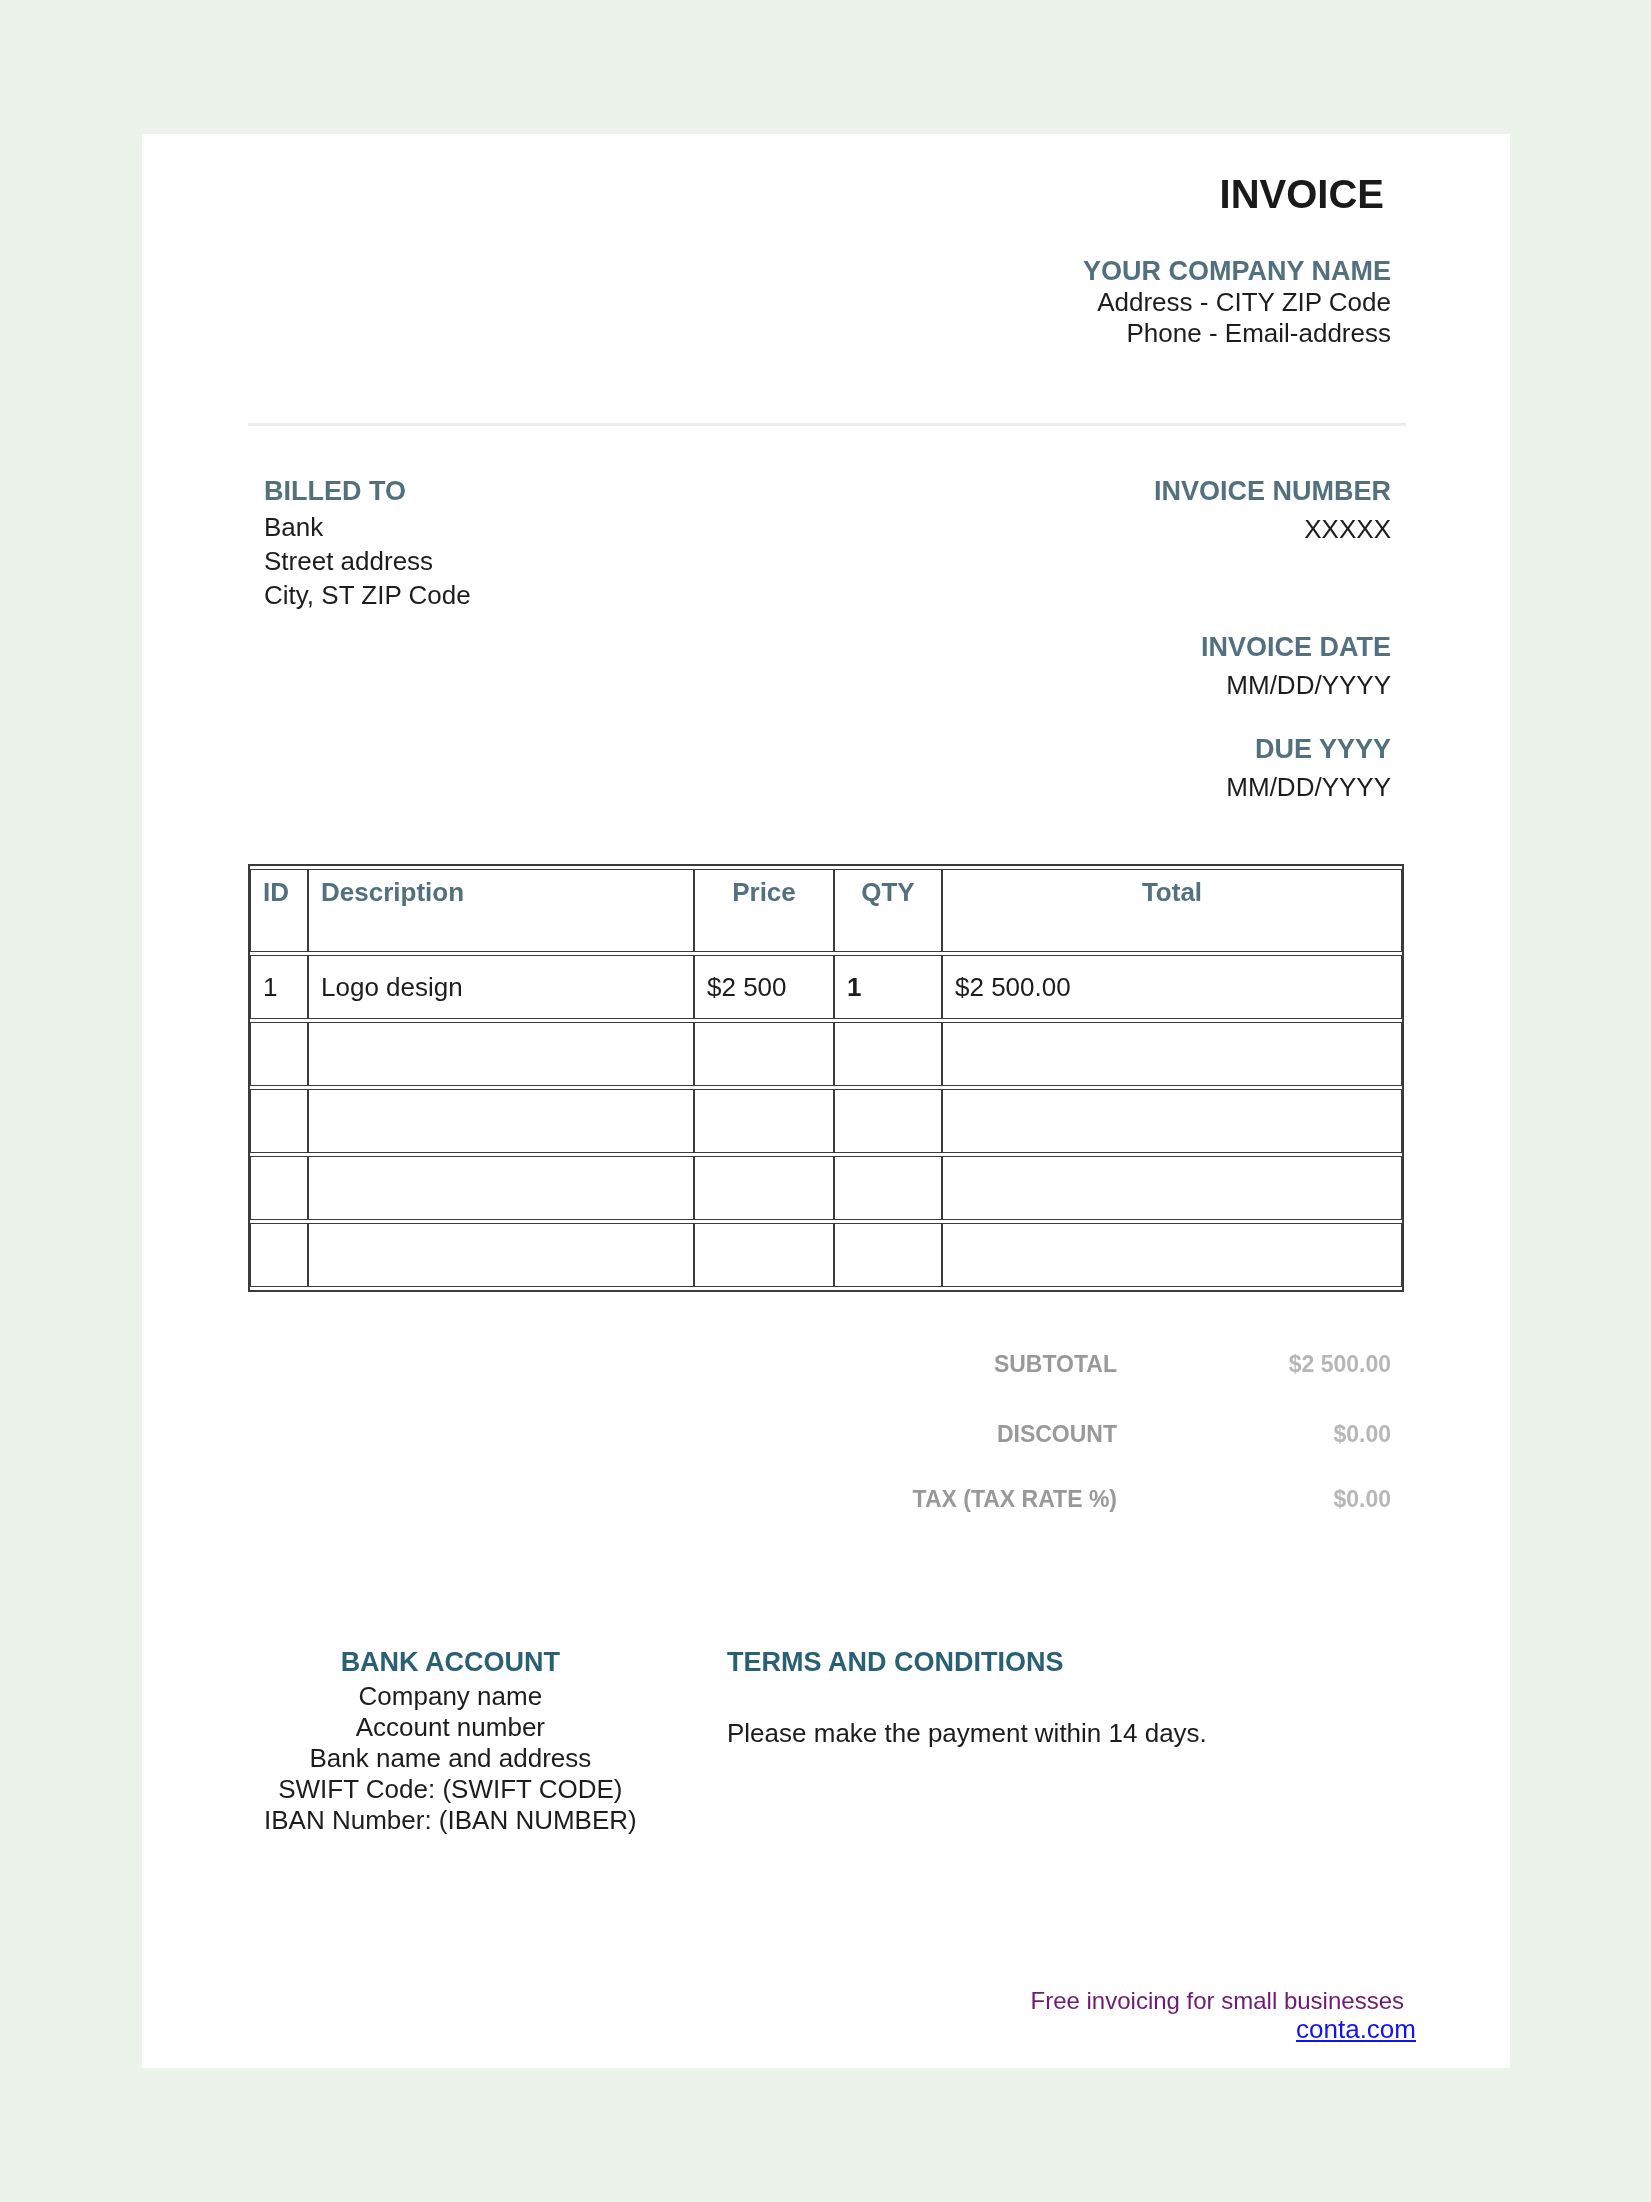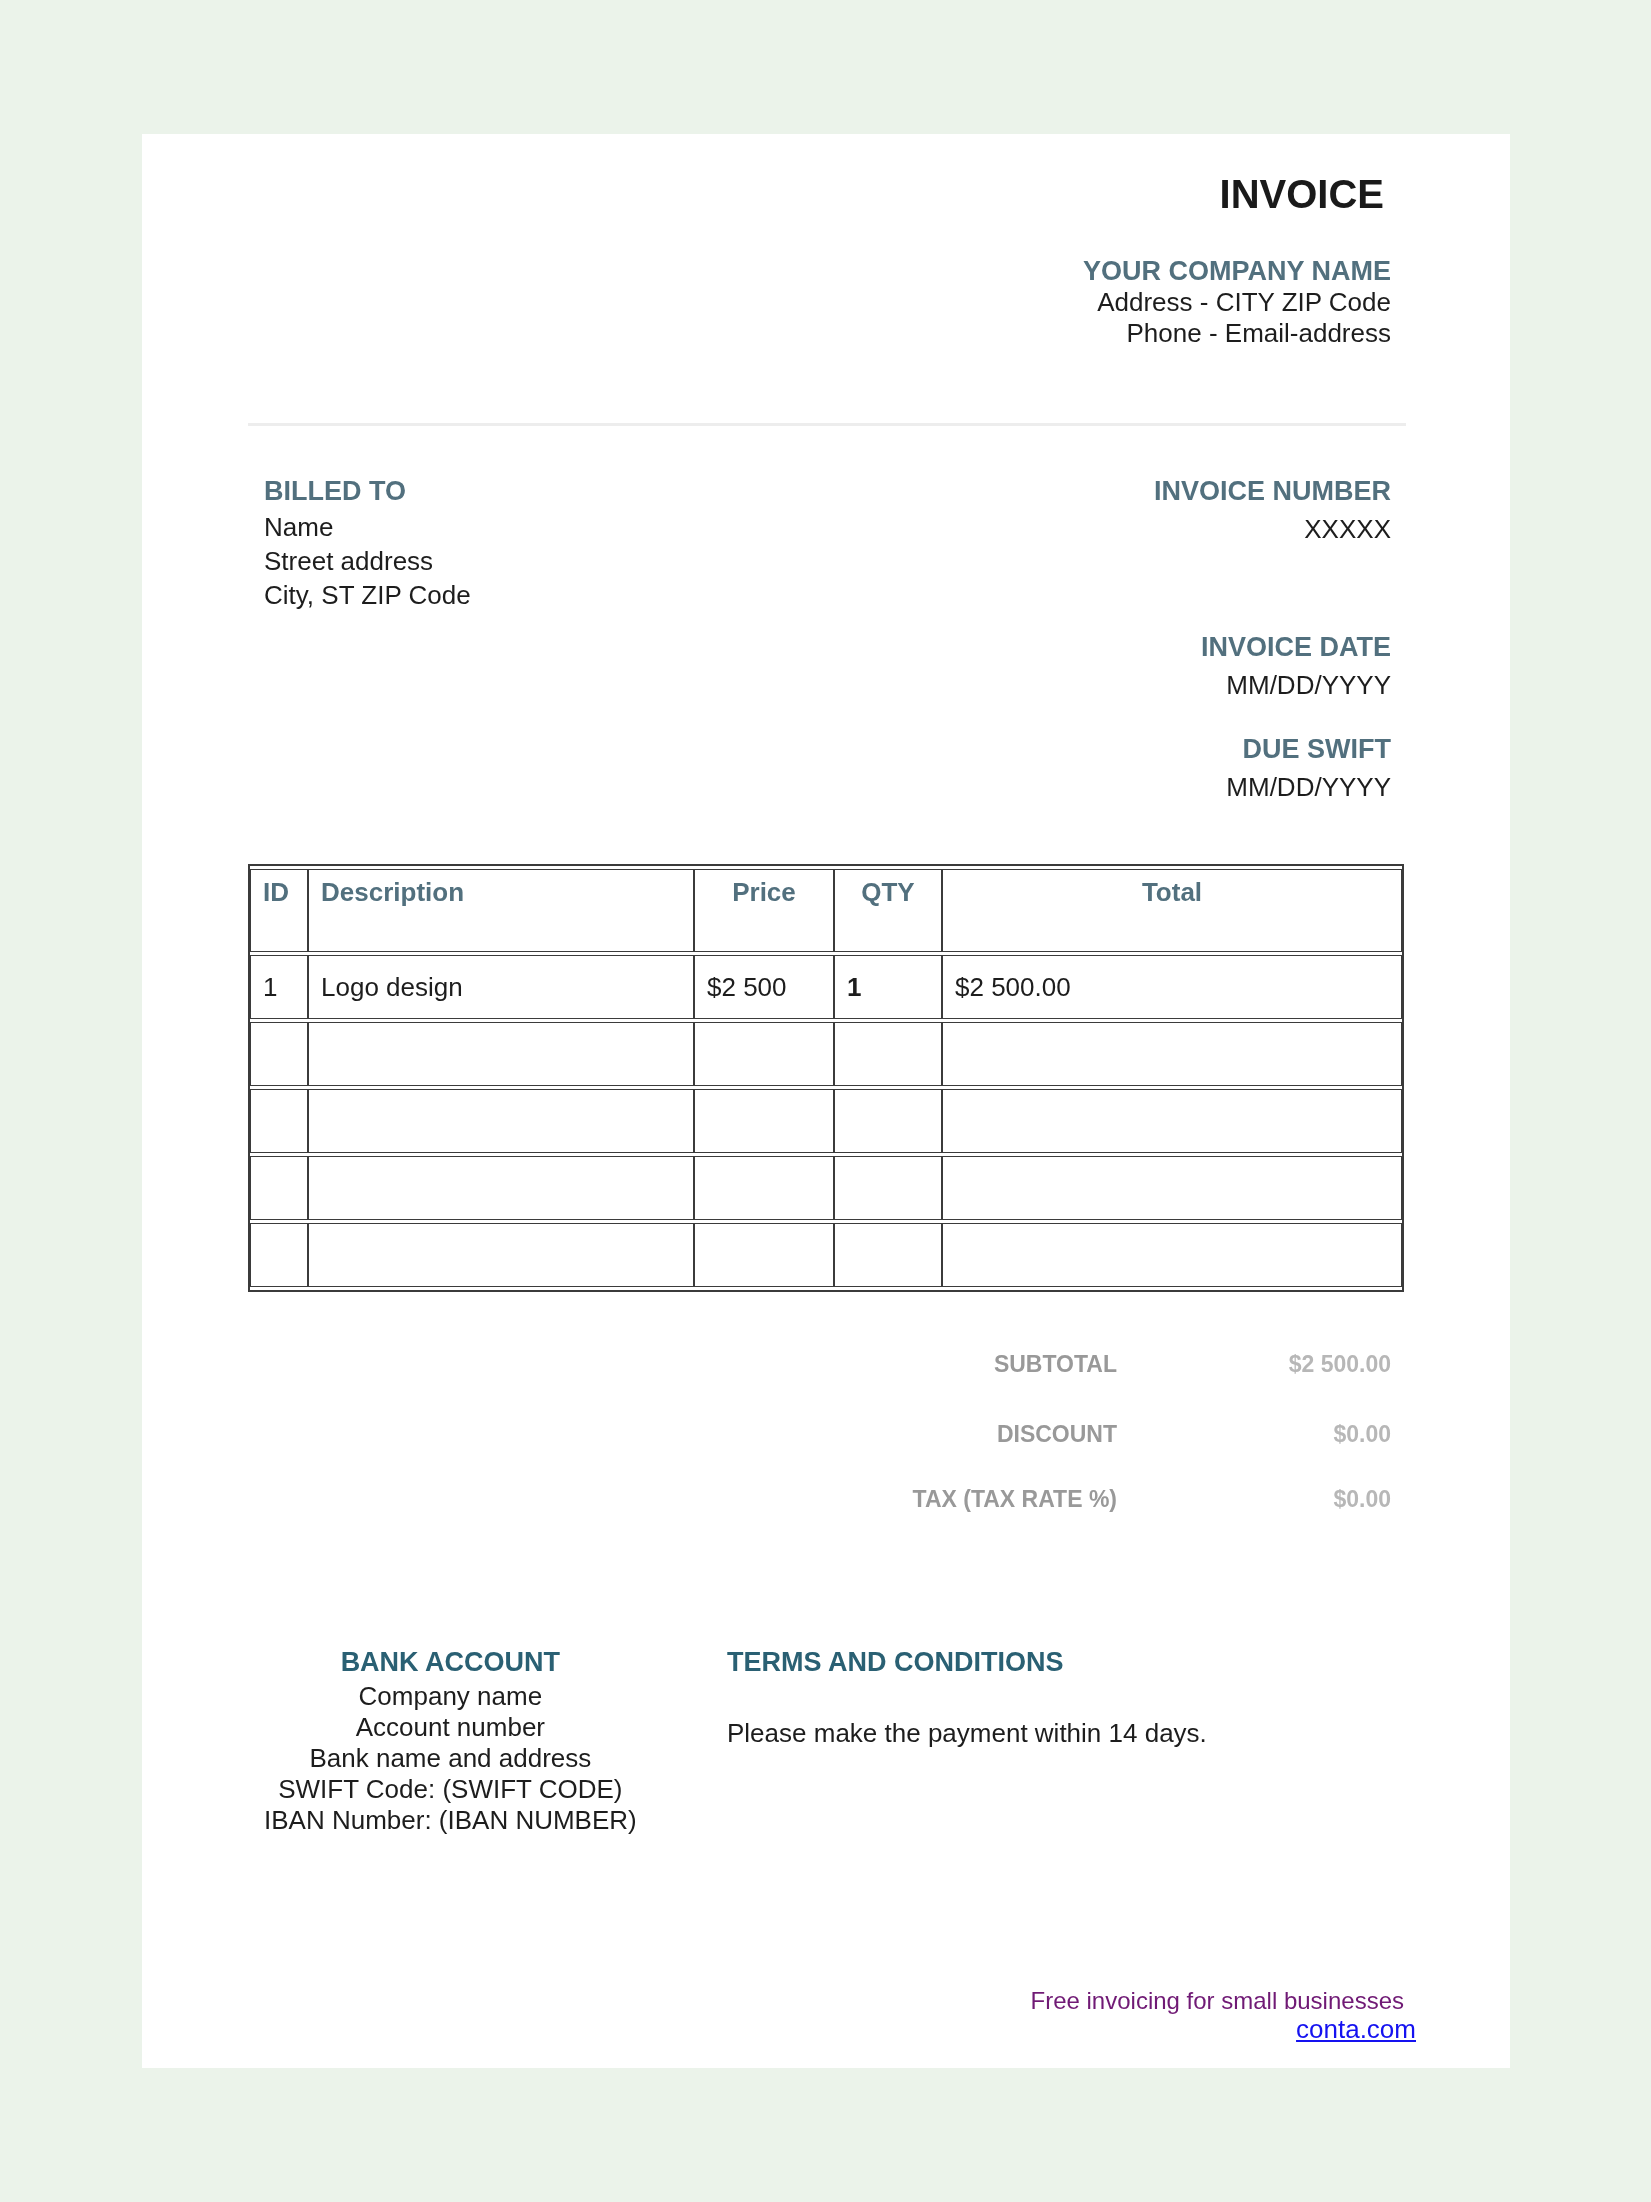--- a/index.html
+++ b/index.html
@@ -124,35 +124,35 @@
     <div class="company-block">
       <div class="company-name">YOUR COMPANY NAME</div>
       <div>Address - CITY ZIP Code</div>
       <div>Phone - Email-address</div>
     </div>
 
     <div class="rule"></div>
 
     <div class="billed-block">
       <div class="section-heading">BILLED TO</div>
-      <div>Name</div>
+      <div>Bank</div>
       <div>Street address</div>
       <div>City, ST ZIP Code</div>
     </div>
 
     <div class="meta-block meta-number">
       <div class="meta-label">INVOICE NUMBER</div>
       <div class="meta-value">XXXXX</div>
     </div>
     <div class="meta-block meta-date">
       <div class="meta-label">INVOICE DATE</div>
       <div class="meta-value">MM/DD/YYYY</div>
     </div>
     <div class="meta-block meta-due">
-      <div class="meta-label">DUE SWIFT</div>
+      <div class="meta-label">DUE YYYY</div>
       <div class="meta-value">MM/DD/YYYY</div>
     </div>
 
     <table class="items">
       <colgroup>
         <col style="width:58px">
           <col style="width:386px">
           <col style="width:140px">
           <col style="width:108px">
           <col style="width:460px">

